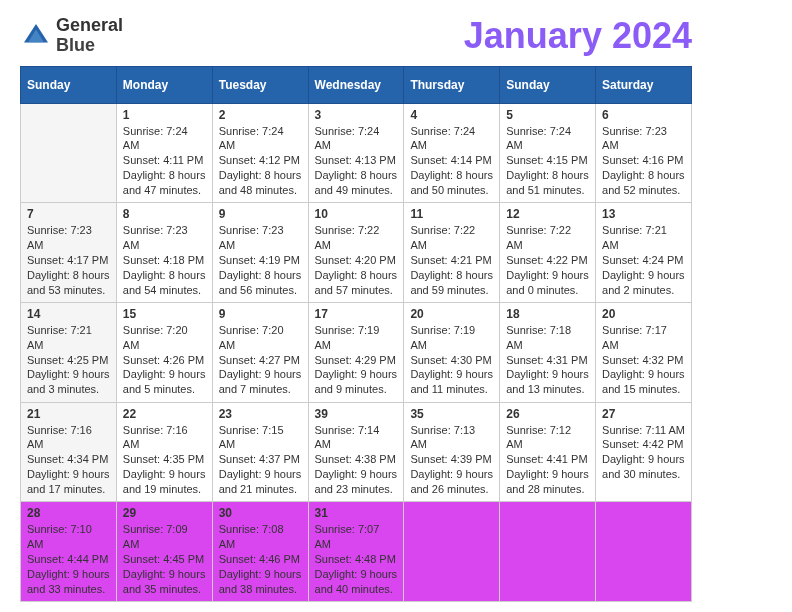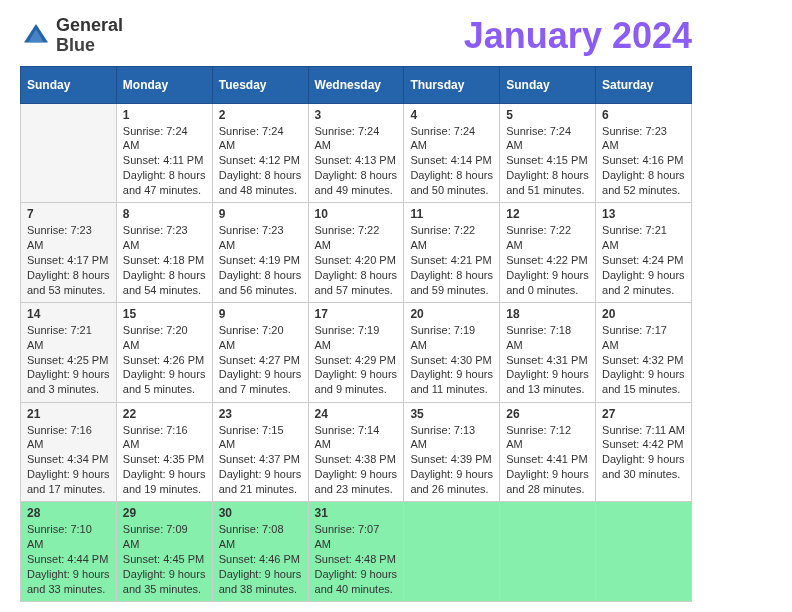--- a/index.html
+++ b/index.html
@@ -73,21 +73,21 @@
       padding: 4px 6px;
       font-size: 10px;
       color: #333;
       background: #fff;
       height: 88px;
     }
     .calendar tbody tr td:first-child {
       background: #f5f5f5;
     }
     .calendar tbody tr:last-child td {
-      background: #86efac;
+      background: #d946ef;
     }
     .day-number {
       font-size: 12px;
       font-weight: bold;
       display: block;
       margin-bottom: 2px;
     }
     .day-info {
       font-size: 11px;
       line-height: 1.35;
@@ -221,21 +221,21 @@
           </td>
           <td>
             <span class="day-number">22</span>
             <div class="day-info">Sunrise: 7:16 AM<br>Sunset: 4:35 PM<br>Daylight: 9 hours and 19 minutes.</div>
           </td>
           <td>
             <span class="day-number">23</span>
             <div class="day-info">Sunrise: 7:15 AM<br>Sunset: 4:37 PM<br>Daylight: 9 hours and 21 minutes.</div>
           </td>
           <td>
-            <span class="day-number">24</span>
+            <span class="day-number">39</span>
             <div class="day-info">Sunrise: 7:14 AM<br>Sunset: 4:38 PM<br>Daylight: 9 hours and 23 minutes.</div>
           </td>
           <td>
             <span class="day-number">35</span>
             <div class="day-info">Sunrise: 7:13 AM<br>Sunset: 4:39 PM<br>Daylight: 9 hours and 26 minutes.</div>
           </td>
           <td>
             <span class="day-number">26</span>
             <div class="day-info">Sunrise: 7:12 AM<br>Sunset: 4:41 PM<br>Daylight: 9 hours and 28 minutes.</div>
           </td>

